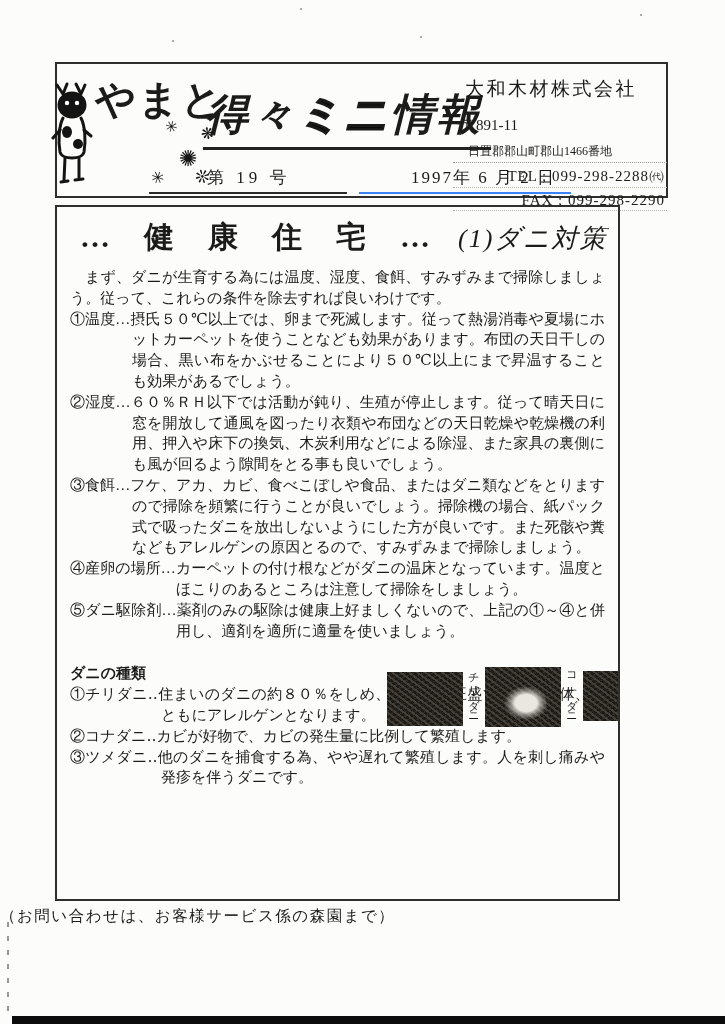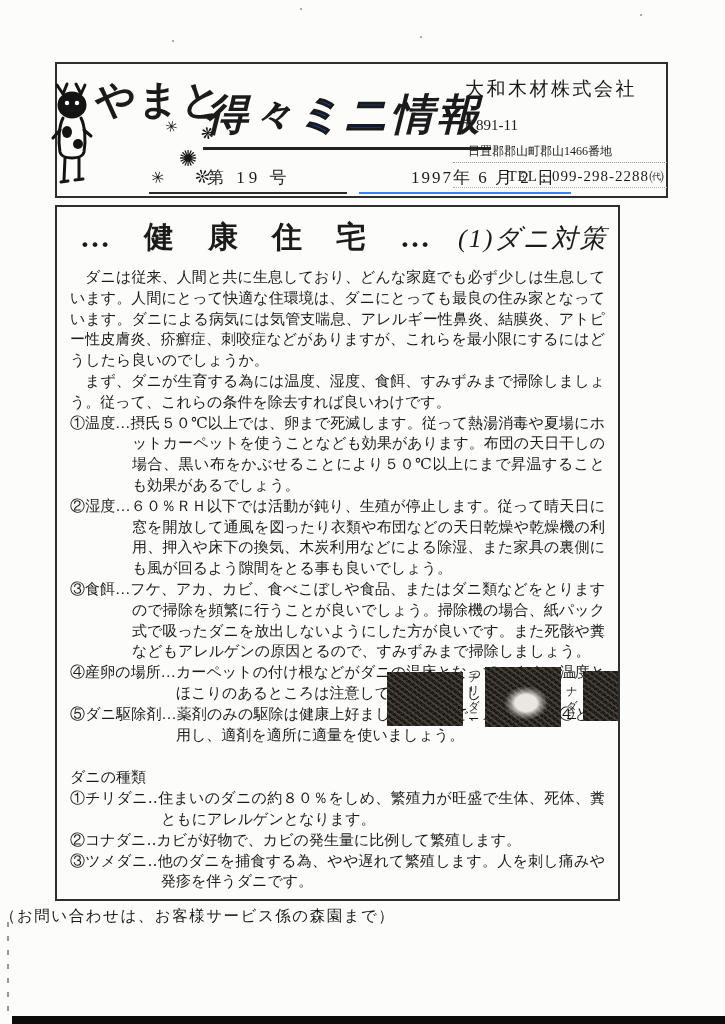--- a/index.html
+++ b/index.html
@@ -24,21 +24,21 @@
   .doodles span { position:absolute; color:#161616; font-family:"DejaVu Sans",sans-serif; }
   .d0 { left:22px; top:2px;  font-size:15px; transform:rotate(14deg); }
   .d1 { left:58px; top:8px;  font-size:16px; transform:rotate(-10deg); }
   .d2 { left:36px; top:30px; font-size:22px; }
   .d3 { left:8px;  top:52px; font-size:16px; transform:rotate(20deg); }
   .d4 { left:52px; top:50px; font-size:18px; transform:rotate(-16deg); }
 
   .newsletter-title { position:absolute; left:146px; top:22px; white-space:nowrap;
     font-size:43px; font-style:italic; font-weight:700; letter-spacing:3px;
     border-bottom:3px solid #222; padding:0 8px 3px 2px; }
-  .outline { color:#1d4ed8; -webkit-text-stroke:1.6px #1a1a1a; }
+  .outline { color:#000000; -webkit-text-stroke:1.6px #1a1a1a; }
 
   .issue-no { position:absolute; left:92px; top:102px; width:198px; font-size:17px;
     letter-spacing:4px; border-bottom:2px solid #2b2b2b; padding:0 0 3px 58px;
     box-sizing:border-box; white-space:nowrap; }
   .issue-date { position:absolute; left:302px; top:102px; width:212px; font-size:17px;
     letter-spacing:2px; border-bottom:2px solid #3b82f6; padding:0 0 3px 52px;
     box-sizing:border-box; white-space:nowrap; }
 
   .company-block { position:absolute; left:396px; top:12px; width:214px; }
   .company-name { font-size:19px; letter-spacing:2.5px; padding-left:12px; white-space:nowrap; }
@@ -52,21 +52,21 @@
   .main-box { position:absolute; left:55px; top:205px; width:565px; height:696px;
     border:2px solid #2e2e2c; box-sizing:border-box; padding:8px 13px 0 13px; overflow:hidden; }
   .article-title { margin:2px 0 9px 10px; white-space:nowrap; }
   .article-title-main { font-size:30px; font-weight:600; letter-spacing:2px; }
   .article-title-sub { font-size:26px; font-style:italic; margin-left:22px; letter-spacing:2px; }
 
   .body-text { font-size:15px; line-height:20.8px; text-align:justify; }
   .body-text p { margin:0; }
   .cm-narrow { padding-left:62px;  text-indent:-62px; }
   .cm-wide   { padding-left:106px; text-indent:-106px; }
-  .types-heading { margin-top:22px !important; }
+  .types-heading { margin-top:22px !important;font-weight:bold; }
   .type-item { padding-left:91px; text-indent:-91px; }
 
   
   .photos { position:absolute; left:330px; top:458px; display:flex; align-items:flex-start; }
   .photo-fig { display:flex; margin-right:5px; }
   .photo-img { width:76px; background-color:#12100e;
     background-image:
       repeating-linear-gradient(37deg,  rgba(95,88,76,.55) 0 2px, transparent 2px 5px),
       repeating-linear-gradient(-24deg, rgba(62,60,54,.50) 0 1px, transparent 1px 4px),
       repeating-linear-gradient(80deg,  rgba(28,26,23,.90) 0 3px, rgba(74,68,60,.35) 3px 4px);
@@ -132,32 +132,32 @@
     <div class="newsletter-title"><span>得々</span><span class="outline">ミニ</span><span>情報</span></div>
 
     <div class="issue-no">第 19 号</div>
     <div class="issue-date">1997年 6 月 2 日</div>
 
     <div class="company-block">
       <div class="company-name">大和木材株式会社</div>
       <div class="company-postal">〒891-11</div>
       <div class="company-address">日置郡郡山町郡山1466番地</div>
       <div class="company-tel">TEL ; 099-298-2288㈹</div>
+      <div class="company-fax">FAX ; 099-298-2290</div>
     </div>
   </div>
 
   <div class="main-box">
 
     <div class="article-title">
       <span class="article-title-main">…　健　康　住　宅　…</span>
       <span class="article-title-sub">(1)ダニ対策</span>
     </div>
 
     <div class="body-text">
-      <p>　ダニは従来、人間と共に生息しており、どんな家庭でも必ず少しは生息しています。人間にとって快適な住環境は、ダニにとっても最良の住み家となっています。ダニによる病気には気管支喘息、アレルギー性鼻炎、結膜炎、アトピー性皮膚炎、疥癬症、刺咬症などがありますが、これらを最小限にするにはどうしたら良いのでしょうか。</p>
       <p>　まず、ダニが生育する為には温度、湿度、食餌、すみずみまで掃除しましょう。従って、これらの条件を除去すれば良いわけです。</p>
 
       <p class="cm-narrow"><span>①温度…</span><span>摂氏５０℃以上では、卵まで死滅します。従って熱湯消毒や夏場にホットカーペットを使うことなども効果があります。布団の天日干しの場合、黒い布をかぶせることにより５０℃以上にまで昇温することも効果があるでしょう。</span></p>
       <p class="cm-narrow"><span>②湿度…</span><span>６０％ＲＨ以下では活動が鈍り、生殖が停止します。従って晴天日に窓を開放して通風を図ったり衣類や布団などの天日乾燥や乾燥機の利用、押入や床下の換気、木炭利用などによる除湿、また家具の裏側にも風が回るよう隙間をとる事も良いでしょう。</span></p>
       <p class="cm-narrow"><span>③食餌…</span><span>フケ、アカ、カビ、食べこぼしや食品、またはダニ類などをとりますので掃除を頻繁に行うことが良いでしょう。掃除機の場合、紙パック式で吸ったダニを放出しないようにした方が良いです。また死骸や糞などもアレルゲンの原因とるので、すみずみまで掃除しましょう。</span></p>
       <p class="cm-wide"><span>④産卵の場所…</span><span>カーペットの付け根などがダニの温床となっています。温度とほこりのあるところは注意して掃除をしましょう。</span></p>
       <p class="cm-wide"><span>⑤ダニ駆除剤…</span><span>薬剤のみの駆除は健康上好ましくないので、上記の①～④と併用し、適剤を適所に適量を使いましょう。</span></p>
 
       <p class="types-heading">ダニの種類</p>
 

